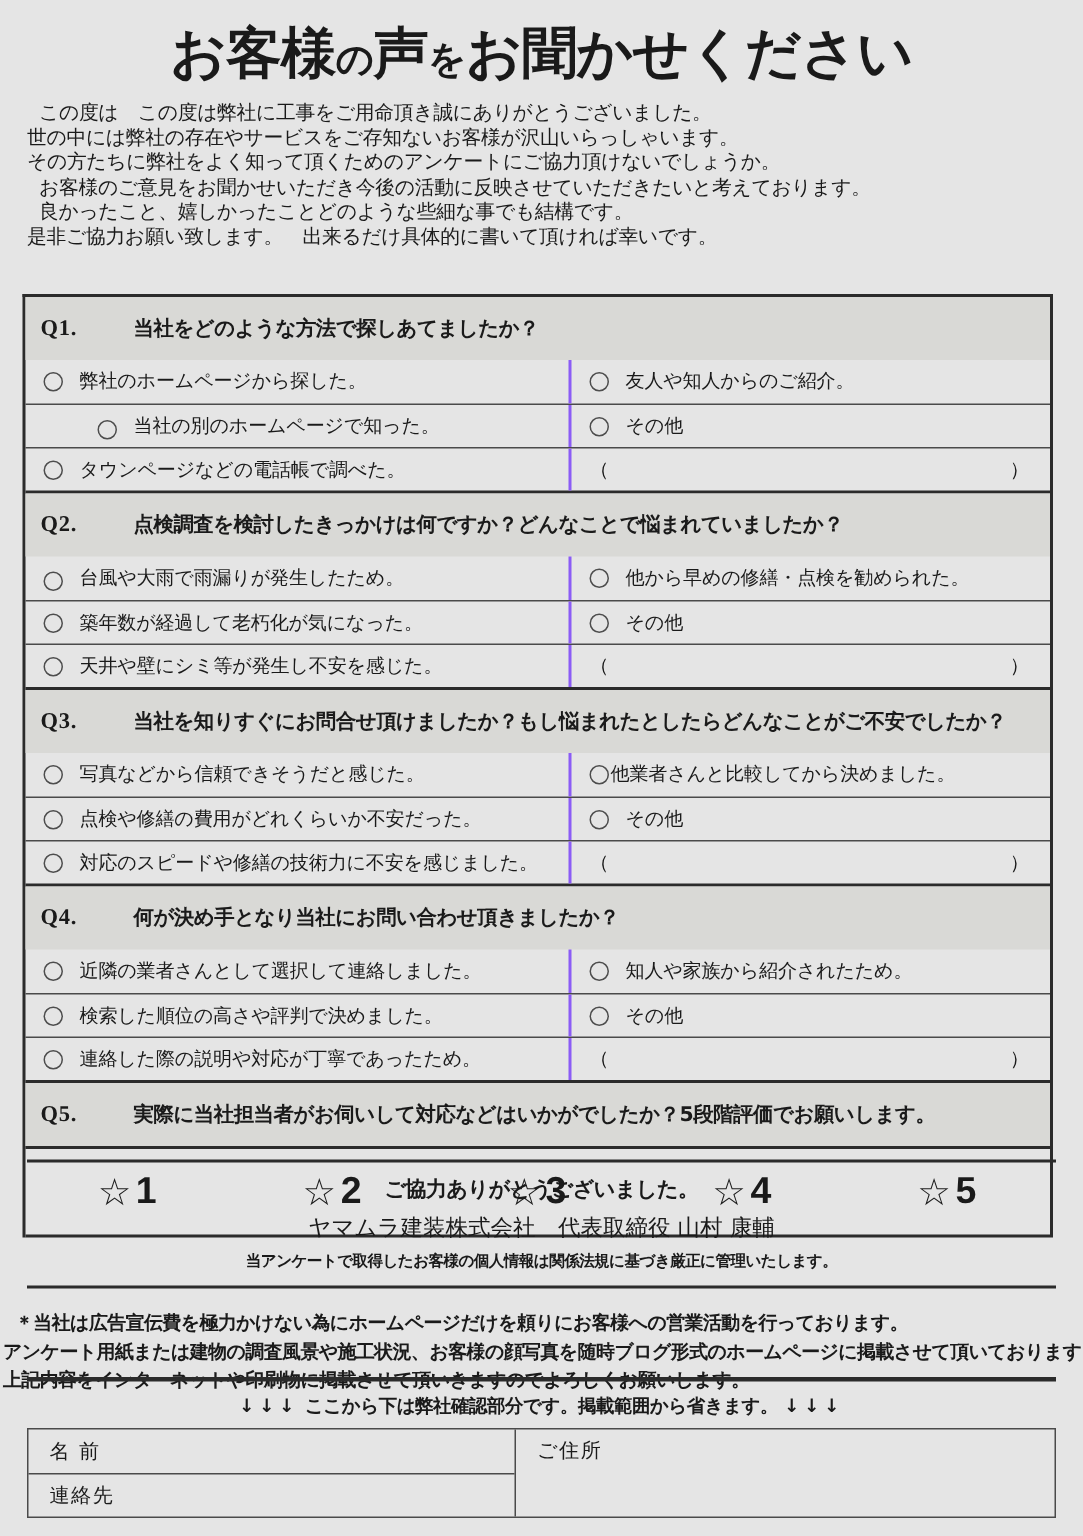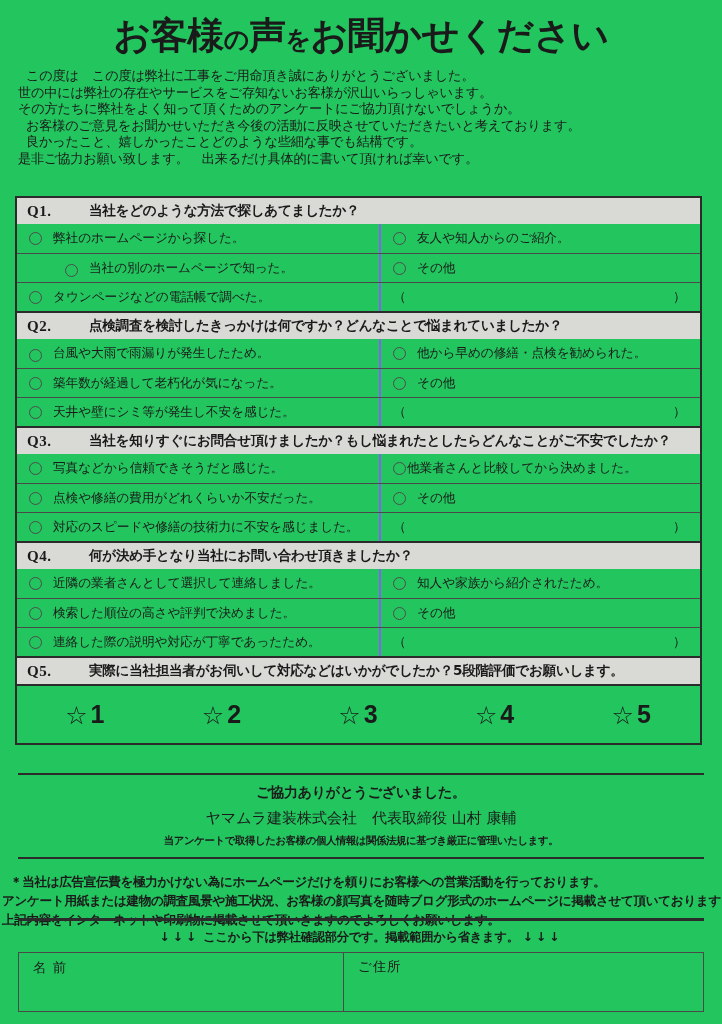--- a/index.html
+++ b/index.html
@@ -12,21 +12,21 @@
     height: 1024px;
     font-family: "DejaVu Sans", "Liberation Sans", sans-serif;
     color: #1a1a1a;
     position: relative;
     overflow: hidden;
   }
   .page {
     width: 722px;
     height: 1024px;
     position: relative;
-    background: #22c55e;
+    background: #e5e5e5;
   }
 
   
   .title {
     text-align: center;
     padding-top: 17px;
     line-height: 1;
     white-space: nowrap;
     font-weight: bold;
     letter-spacing: -0.5px;
@@ -57,21 +57,21 @@
   }
   .qblock { border-bottom: 2px solid #2b2b2b; }
   .qhead {
     background: #d9d9d6;
     font-size: 13.6px;
     font-weight: bold;
     letter-spacing: -0.3px;
     padding: 5px 0 5px 10px;
     white-space: nowrap;
     box-sizing: border-box;
-    height: 26px;
+    height: 42px;
     display: flex;
     align-items: center;
   }
   .qnum {
     display: inline-block;
     width: 62px;
     font-family: "Liberation Serif", "DejaVu Serif", serif;
     font-weight: bold;
     font-size: 15px;
     letter-spacing: 0.5px;
@@ -465,20 +465,24 @@
       <span class="arrows">↓↓↓</span>
       <span>ここから下は弊社確認部分です。掲載範囲から省きます。</span>
       <span class="arrows">↓↓↓</span>
     </div>
     <div class="idtable">
       <div class="idleft">
         <div class="idcell">
           <span>名 前</span>
           <span style="margin-left:14px;"></span>
         </div>
+        <div class="idcell divider">
+          <span>連絡先</span>
+          <span style="margin-left:14px;"></span>
+        </div>
       </div>
       <div class="idright">
         <div class="idcell tall">
           <span>ご住所</span>
           <span style="margin-left:14px;"></span>
         </div>
       </div>
     </div>
   </div>
 

